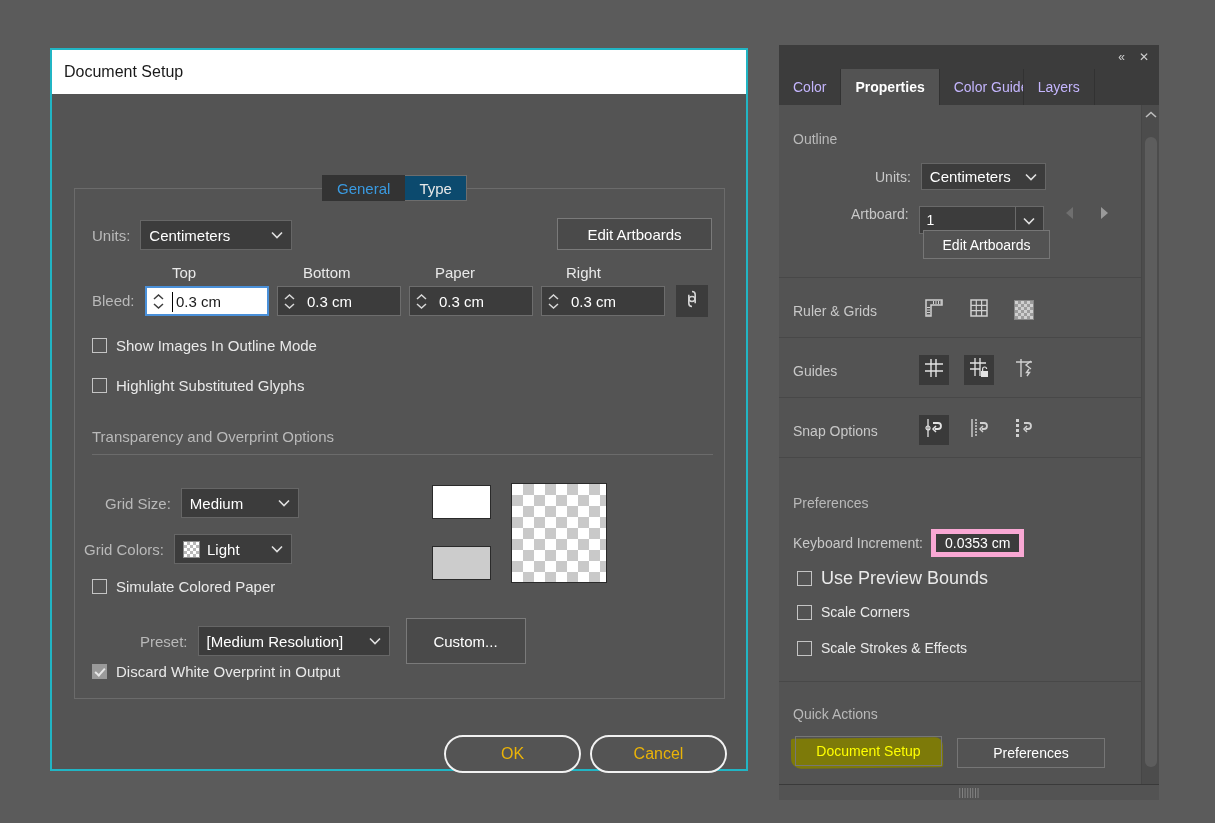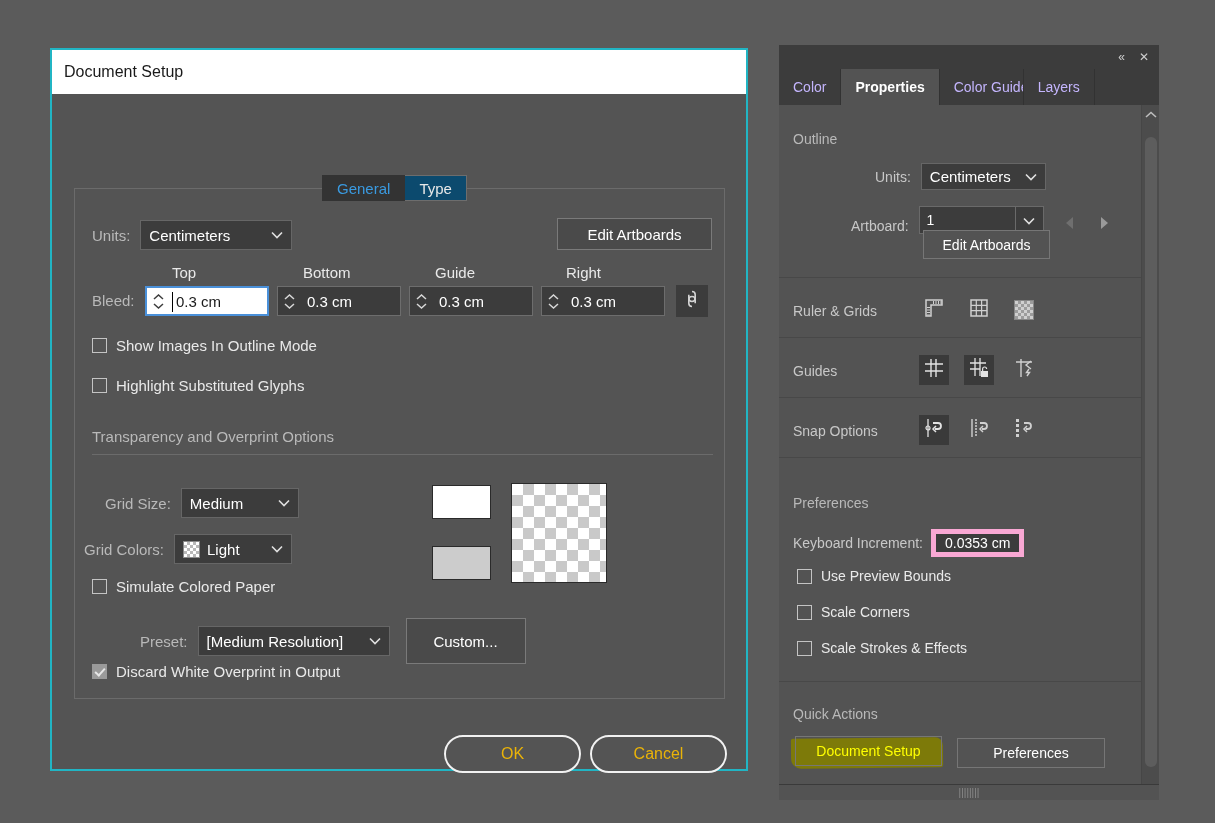--- a/index.html
+++ b/index.html
@@ -232,21 +232,21 @@
               <path d="M1 1.5L6 6.5L11 1.5" stroke="#e0e0e0" stroke-width="1.6" fill="none"></path>
             </svg>
         </span>
       </div>
     </div>
 
     <div class="btn" style="position:absolute; left:505px; top:124px; width:155px; height:32px;">Edit Artboards</div>
 
     <div style="position:absolute; left:120px; top:170px;" class="lbl-w">Top</div>
     <div style="position:absolute; left:251px; top:170px;" class="lbl-w">Bottom</div>
-    <div style="position:absolute; left:383px; top:170px;" class="lbl-w">Guide</div>
+    <div style="position:absolute; left:383px; top:170px;" class="lbl-w">Paper</div>
     <div style="position:absolute; left:514px; top:170px;" class="lbl-w">Right</div>
 
     <div style="position:absolute; left:40px; top:198px;" class="lbl">Bleed:</div>
 
     <div class="numfield focused" style="position:absolute; left:93px; top:192px; width:124px;">
       <div class="spin">
         <svg width="11" height="6" viewBox="0 0 11 6">
             <path d="M1 5L5.5 1L10 5" stroke="#3d3d3d" stroke-width="1.5" fill="none"></path>
           </svg>
         <svg width="11" height="6" viewBox="0 0 11 6">
@@ -396,21 +396,21 @@
         <div class="sel" style="width:125px; height:27px;">
           <span>Centimeters</span>
           <span class="chev">
             <svg width="12" height="8" viewBox="0 0 12 8">
                 <path d="M1 1.5L6 6.5L11 1.5" stroke="#e0e0e0" stroke-width="1.6" fill="none"></path>
               </svg>
           </span>
         </div>
       </div>
 
-      <div style="position:absolute; left:72px; top:101px; display:flex; align-items:flex-end; gap:10px;">
+      <div style="position:absolute; left:72px; top:101px; display:flex; align-items:flex-start; gap:10px;">
         <span class="rowlabel">Artboard:</span>
         <div style="display:flex; align-items:stretch; height:28px;">
           <div style="width:96px; background:#3c3c3c; border:1px solid #6a6a6a; border-right:none; display:flex; align-items:center; padding-left:7px; color:#fff; font-size:14px;">1</div>
           <div style="width:29px; background:#3c3c3c; border:1px solid #6a6a6a; display:flex; align-items:center; justify-content:center;">
             <span>
               <svg width="12" height="8" viewBox="0 0 12 8">
                   <path d="M1 1.5L6 6.5L11 1.5" stroke="#e0e0e0" stroke-width="1.6" fill="none"></path>
                 </svg>
             </span>
           </div>
@@ -530,21 +530,21 @@
 
       <div class="sect-title" style="position:absolute; left:14px; top:390px;">Preferences</div>
 
       <div style="position:absolute; left:14px; top:424px; display:flex; align-items:center; gap:8px;">
         <span class="rowlabel">Keyboard Increment:</span>
         <div style="background:#3c3c3c; border:5px solid #f9a8d4; height:28px; display:flex; align-items:center; padding:0 9px; color:#fff; font-size:14px;">0.0353 cm</div>
       </div>
 
       <div class="cbrow" style="position:absolute; left:18px; top:463px;">
         <span class="cbox"></span>
-        <span style="color:#eaeaea; font-size:14px;">Use Preview Bounds</span>
+        <span style="color:#eaeaea; font-size:18px;">Use Preview Bounds</span>
       </div>
       <div class="cbrow" style="position:absolute; left:18px; top:499px;">
         <span class="cbox"></span>
         <span style="color:#eaeaea; font-size:14px;">Scale Corners</span>
       </div>
       <div class="cbrow" style="position:absolute; left:18px; top:535px;">
         <span class="cbox"></span>
         <span style="color:#eaeaea; font-size:14px;">Scale Strokes &amp; Effects</span>
       </div>
 

